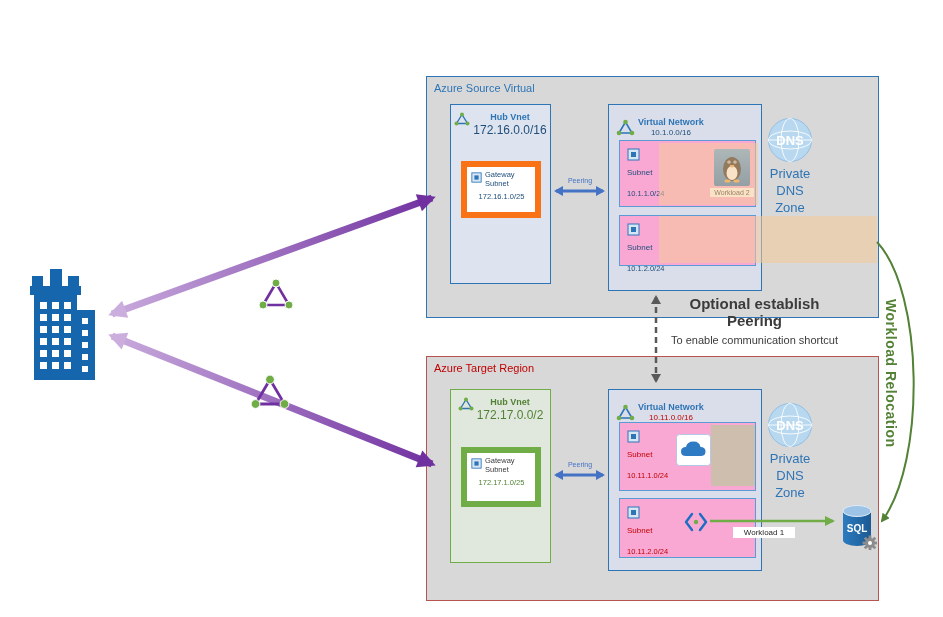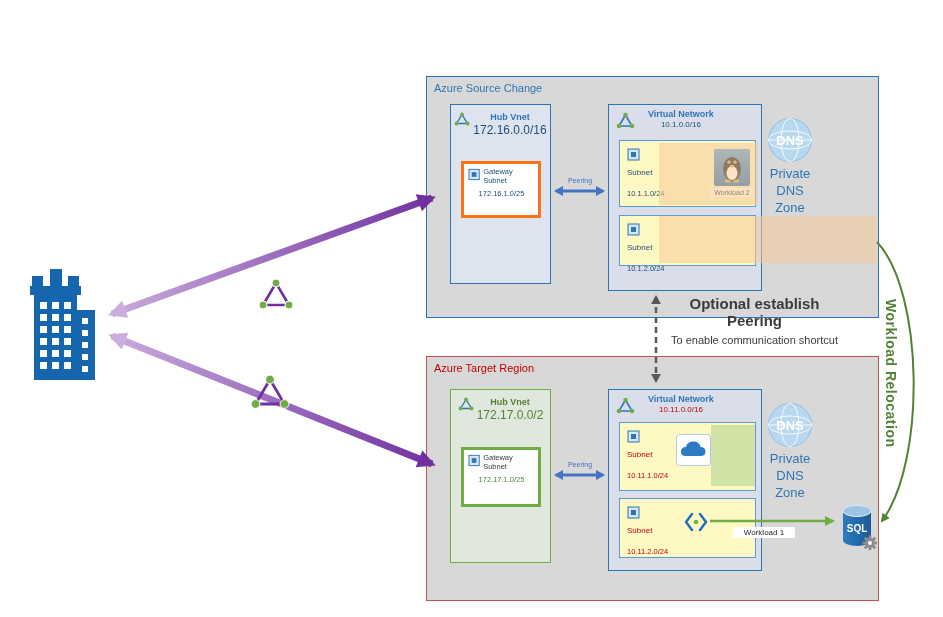--- a/index.html
+++ b/index.html
@@ -18,31 +18,31 @@
   .region.target{border:1.5px solid #b85450}
   .region-label{font-size:11px;padding:5px 0 0 7px}
   .region.source .region-label{color:#2e75b6}
   .region.target .region-label{color:#c00000}
 
   
   .box{position:absolute;border:1px solid}
   .hub{background:#dee4ef;border-color:#2e75b6}
   .hub.green{background:#e0e8de;border-color:#70ad47}
   .vnetbox{background:#d9deea;border-color:#2e75b6}
-  .subnet{background:#fef9c3;border-color:#5b9bd5}
-  .gw{position:absolute;background:#fff;border:3px solid #f97316}
+  .subnet{background:#f9a8d4;border-color:#5b9bd5}
+  .gw{position:absolute;background:#fff;border:6px solid #f97316}
   .gw.green{border-color:#70ad47}
 
   .hub-header{display:flex;justify-content:center;align-items:flex-start;gap:3px;margin-top:7px}
   .hub-txt{text-align:center}
   .hub-title{font-size:9px;font-weight:600}
   .hub-cidr{font-size:12px;margin-top:1px}
   .blue-t{color:#2e75b6}.navy-t{color:#1f4e79}.green-t{color:#538135}.red-t{color:#c00000}.dark-t{color:#3b3b3b}
 
-  .vn-header{position:absolute;left:7px;top:4px;display:flex;gap:13px;align-items:flex-end}
+  .vn-header{position:absolute;left:7px;top:12px;display:flex;gap:3px;align-items:center}
   .vn-txt{text-align:center}
   .vn-title{font-size:9px;font-weight:600;color:#2e75b6}
   .vn-cidr{font-size:8px;margin-top:1px}
 
   .gw-inner{padding:4px 3px 0 4px}
   .gw-row{display:flex;gap:3px;align-items:flex-start}
   .gw-title{font-size:7.5px;line-height:1.15}
   .gw-cidr{font-size:7.5px;text-align:center;margin-top:4px}
 
   .subnet-info{position:absolute;left:7px;top:6px}
@@ -108,21 +108,21 @@
         <rect x="38" y="100" width="7" height="7"></rect>
       <rect x="56" y="56" width="6" height="6"></rect>
         <rect x="56" y="68" width="6" height="6"></rect>
         <rect x="56" y="80" width="6" height="6"></rect>
         <rect x="56" y="92" width="6" height="6"></rect>
         <rect x="56" y="104" width="6" height="6"></rect>
     </g>
   </svg>
 
   <div class="region source" style="left:426px;top:76px;width:453px;height:242px">
-    <div class="region-label">Azure Source Change</div>
+    <div class="region-label">Azure Source Virtual</div>
   </div>
 
   <div class="box hub" style="left:450px;top:104px;width:101px;height:180px">
     <div class="hub-header">
       <svg width="16" height="14" viewBox="0 0 16 14">
         <polygon points="8,2.5 2.5,11.5 13.5,11.5" fill="none" stroke="#2e75b6" stroke-width="1.4"></polygon>
         <circle cx="8" cy="2.5" r="2" fill="#70ad47"></circle>
           <circle cx="2.5" cy="11.5" r="2" fill="#70ad47"></circle>
           <circle cx="13.5" cy="11.5" r="2" fill="#70ad47"></circle>
       </svg>

